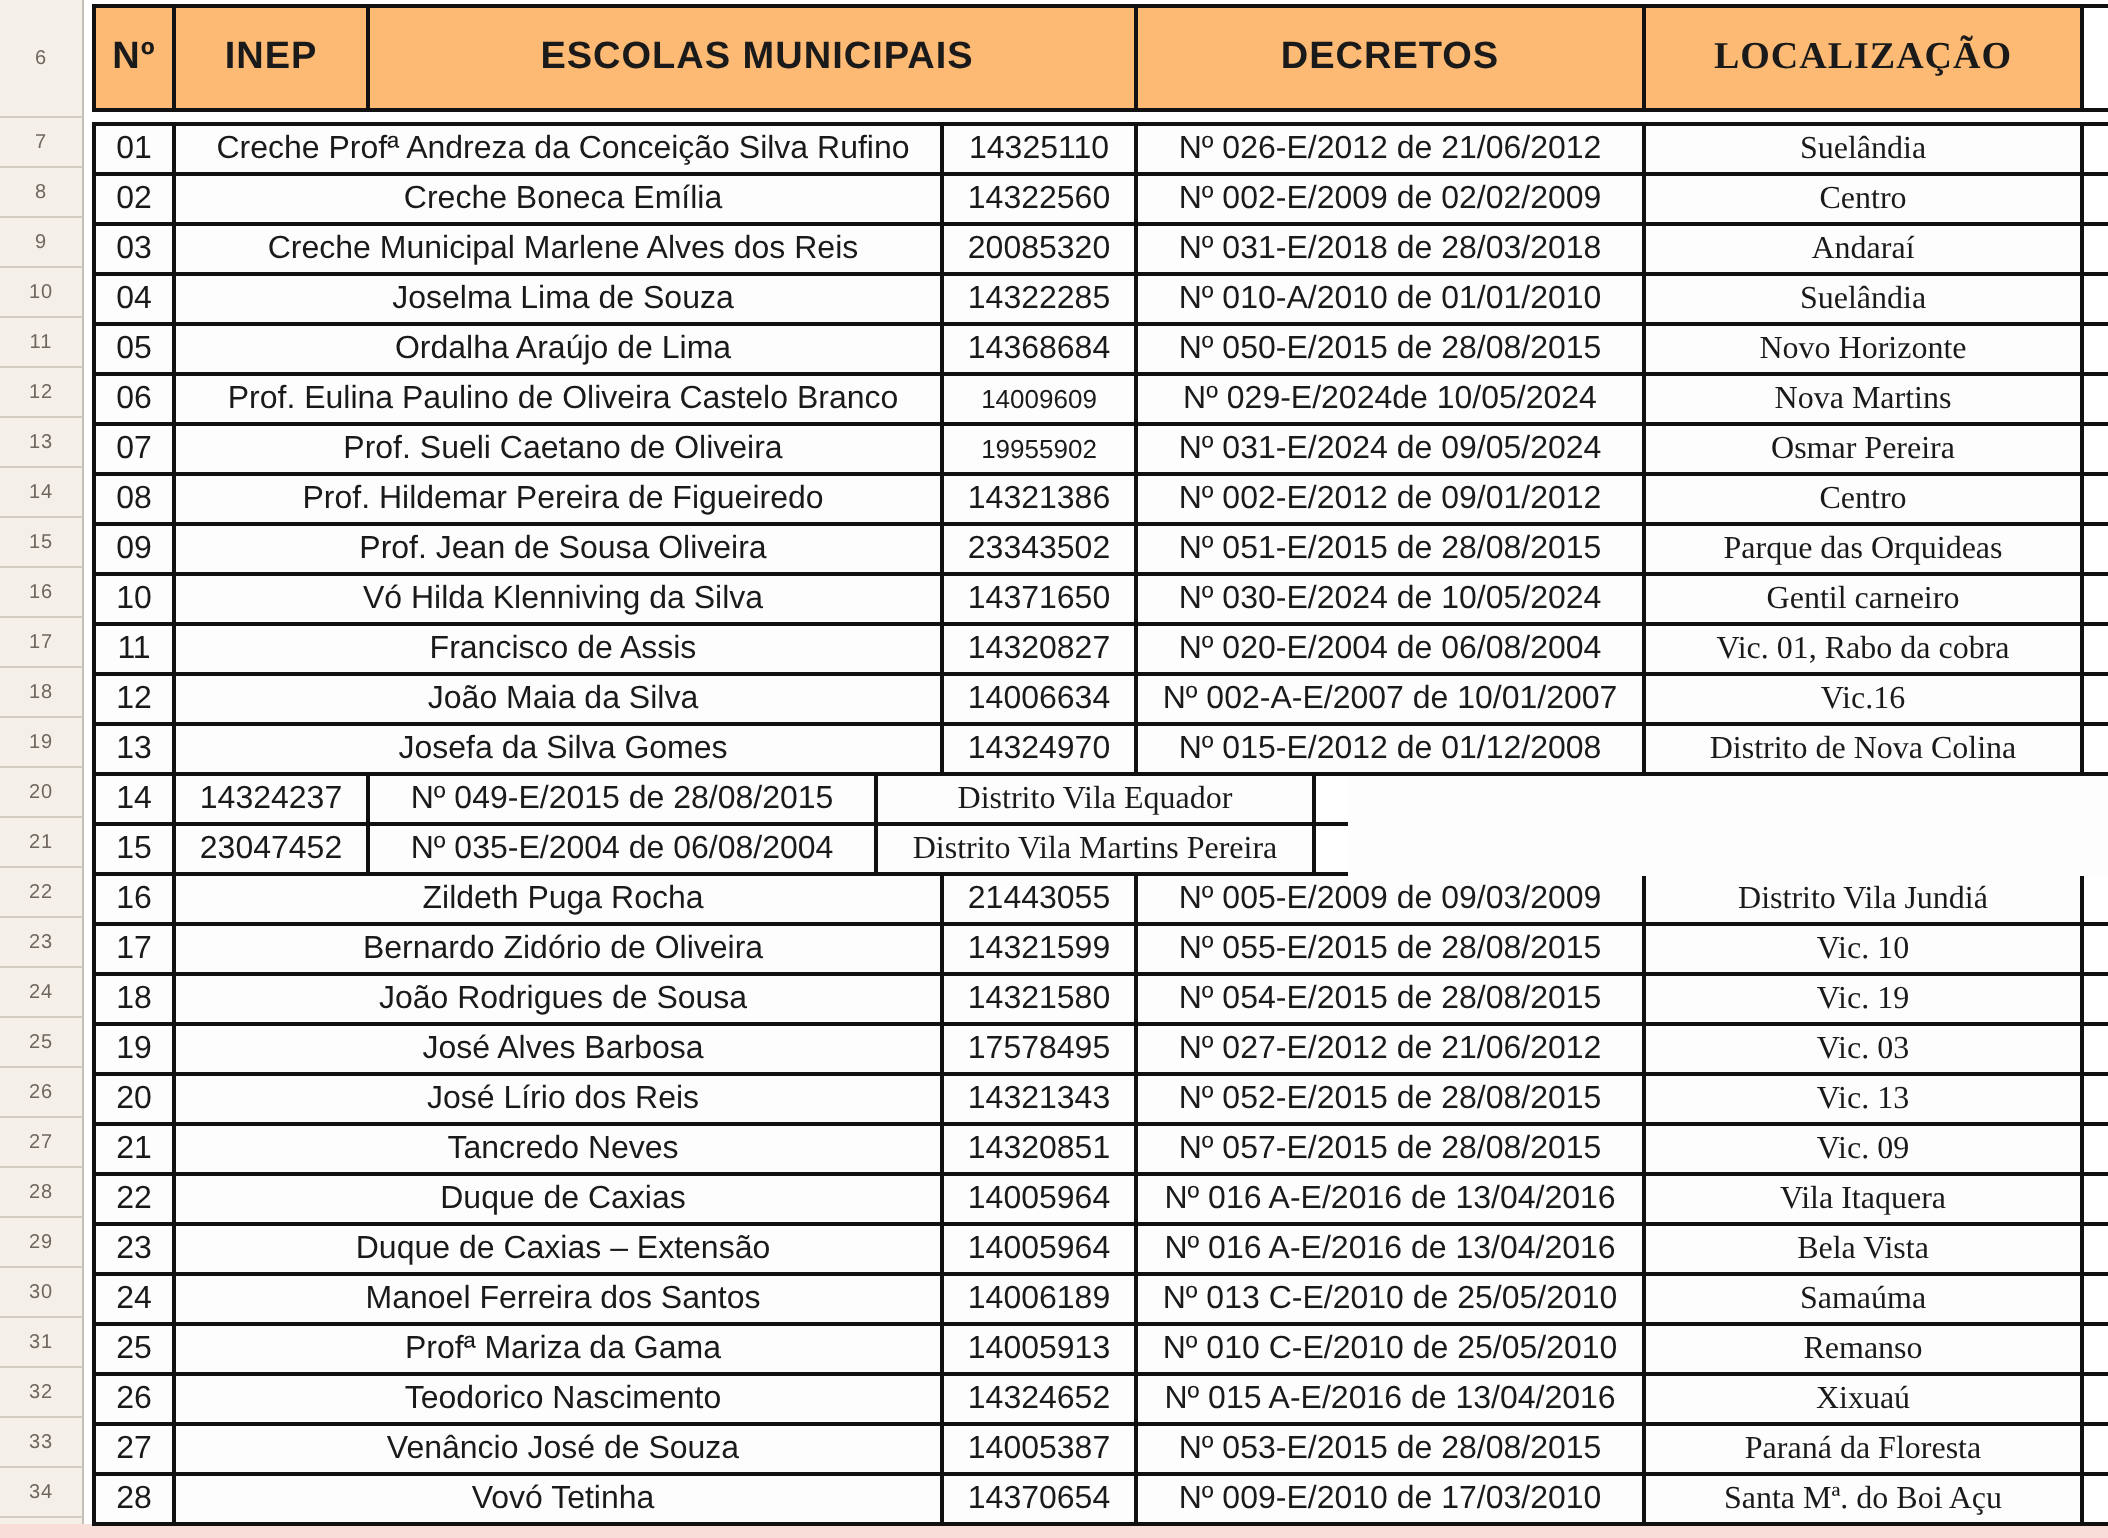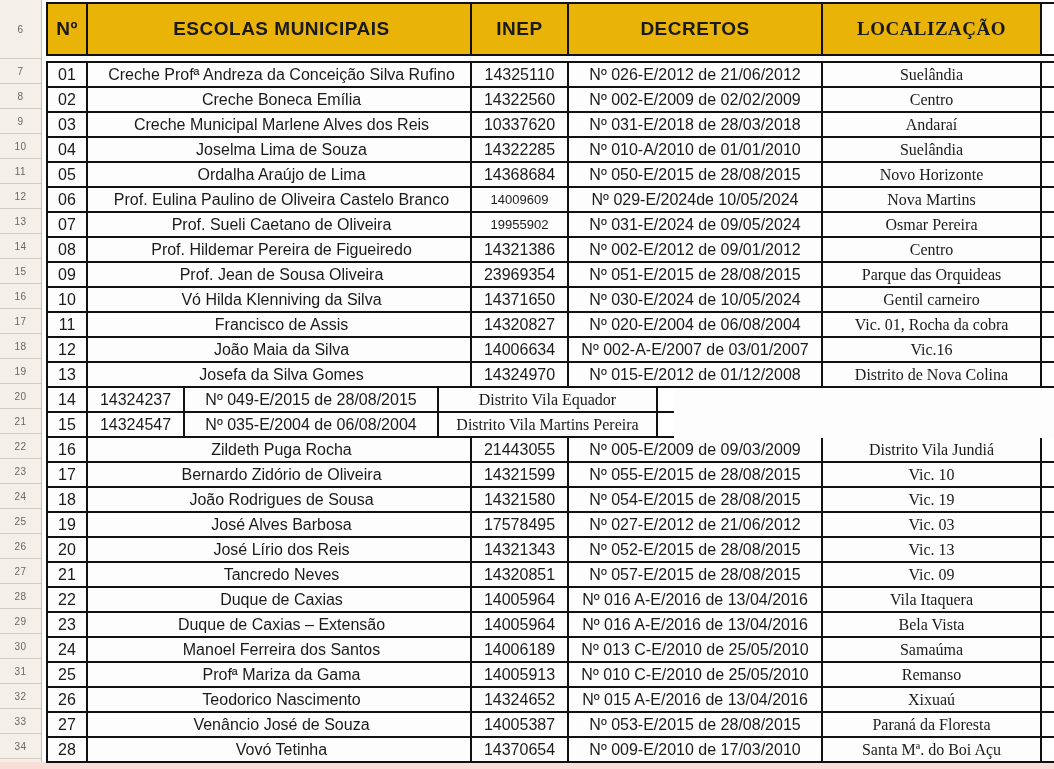--- a/index.html
+++ b/index.html
@@ -25,21 +25,21 @@
   }
   .g-cell.g-header{ height:59px; }
 
   
   .tablewrap{ position:absolute; left:46px; top:2px; width:1010px; z-index:3; }
   .hdr{ display:flex; height:54px; border-top:2px solid #111; border-left:2px solid #111; background:#fdfdfd; }
   .hdr .cell{
     display:flex; align-items:center; justify-content:center;
     font-weight:bold; font-size:19px; letter-spacing:0.5px;
     border-right:2px solid #111; border-bottom:2px solid #111;
-    background:#eab308; white-space:nowrap; overflow:hidden;
+    background:#fdba74; white-space:nowrap; overflow:hidden;
   }
   .gap{ height:5px; }
   .tbody{ border-top:2px solid #111; border-left:2px solid #111; }
   .row{ display:flex; height:25px; background:#fdfdfd; }
   .row .cell{
     display:flex; align-items:center; justify-content:center;
     font-size:16px; border-right:2px solid #111; border-bottom:2px solid #111;
     background:#fdfdfd; white-space:nowrap; overflow:hidden;
   }
   .c-num    { width:40px;  flex:0 0 40px; }
@@ -86,22 +86,22 @@
       <div class="g-cell">30</div>
       <div class="g-cell">31</div>
       <div class="g-cell">32</div>
       <div class="g-cell">33</div>
       <div class="g-cell">34</div>
     </div>
 
   <div class="tablewrap">
     <div class="hdr">
       <div class="cell c-num">Nº</div>
+      <div class="cell c-inep">INEP</div>
       <div class="cell c-school">ESCOLAS MUNICIPAIS</div>
-      <div class="cell c-inep">INEP</div>
       <div class="cell c-decree">DECRETOS</div>
       <div class="cell c-loc">LOCALIZAÇÃO</div>
       <div class="cell c-strip"></div>
     </div>
     <div class="gap"></div>
     <div class="tbody">
         <div class="row">
     <div class="cell c-num">01</div>
     <div class="cell c-school">Creche Profª Andreza da Conceição Silva Rufino</div>
     <div class="cell c-inep">14325110</div>
@@ -113,21 +113,21 @@
     <div class="cell c-num">02</div>
     <div class="cell c-school">Creche Boneca Emília</div>
     <div class="cell c-inep">14322560</div>
     <div class="cell c-decree">Nº 002-E/2009 de 02/02/2009</div>
     <div class="cell c-loc">Centro</div>
     <div class="cell c-strip"></div>
   </div>
         <div class="row">
     <div class="cell c-num">03</div>
     <div class="cell c-school">Creche Municipal Marlene Alves dos Reis</div>
-    <div class="cell c-inep">10337620</div>
+    <div class="cell c-inep">20085320</div>
     <div class="cell c-decree">Nº 031-E/2018 de 28/03/2018</div>
     <div class="cell c-loc">Andaraí</div>
     <div class="cell c-strip"></div>
   </div>
         <div class="row">
     <div class="cell c-num">04</div>
     <div class="cell c-school">Joselma Lima de Souza</div>
     <div class="cell c-inep">14322285</div>
     <div class="cell c-decree">Nº 010-A/2010 de 01/01/2010</div>
     <div class="cell c-loc">Suelândia</div>
@@ -161,67 +161,67 @@
     <div class="cell c-num">08</div>
     <div class="cell c-school">Prof. Hildemar Pereira de Figueiredo</div>
     <div class="cell c-inep">14321386</div>
     <div class="cell c-decree">Nº 002-E/2012 de 09/01/2012</div>
     <div class="cell c-loc">Centro</div>
     <div class="cell c-strip"></div>
   </div>
         <div class="row">
     <div class="cell c-num">09</div>
     <div class="cell c-school">Prof. Jean de Sousa Oliveira</div>
-    <div class="cell c-inep">23969354</div>
+    <div class="cell c-inep">23343502</div>
     <div class="cell c-decree">Nº 051-E/2015 de 28/08/2015</div>
     <div class="cell c-loc">Parque das Orquideas</div>
     <div class="cell c-strip"></div>
   </div>
         <div class="row">
     <div class="cell c-num">10</div>
     <div class="cell c-school">Vó Hilda Klenniving da Silva</div>
     <div class="cell c-inep">14371650</div>
     <div class="cell c-decree">Nº 030-E/2024 de 10/05/2024</div>
     <div class="cell c-loc">Gentil carneiro</div>
     <div class="cell c-strip"></div>
   </div>
         <div class="row">
     <div class="cell c-num">11</div>
     <div class="cell c-school">Francisco de Assis</div>
     <div class="cell c-inep">14320827</div>
     <div class="cell c-decree">Nº 020-E/2004 de 06/08/2004</div>
-    <div class="cell c-loc">Vic. 01, Rocha da cobra</div>
+    <div class="cell c-loc">Vic. 01, Rabo da cobra</div>
     <div class="cell c-strip"></div>
   </div>
         <div class="row">
     <div class="cell c-num">12</div>
     <div class="cell c-school">João Maia da Silva</div>
     <div class="cell c-inep">14006634</div>
-    <div class="cell c-decree">Nº 002-A-E/2007 de 03/01/2007</div>
+    <div class="cell c-decree">Nº 002-A-E/2007 de 10/01/2007</div>
     <div class="cell c-loc">Vic.16</div>
     <div class="cell c-strip"></div>
   </div>
         <div class="row">
     <div class="cell c-num">13</div>
     <div class="cell c-school">Josefa da Silva Gomes</div>
     <div class="cell c-inep">14324970</div>
     <div class="cell c-decree">Nº 015-E/2012 de 01/12/2008</div>
     <div class="cell c-loc">Distrito de Nova Colina</div>
     <div class="cell c-strip"></div>
   </div>
         <div class="row">
     <div class="cell c-num">14</div>
     <div class="cell c-inep">14324237</div>
     <div class="cell c-decree">Nº 049-E/2015 de 28/08/2015</div>
     <div class="cell c-loc">Distrito Vila Equador</div>
     <div class="cell c-strip"></div>
   </div>
         <div class="row">
     <div class="cell c-num">15</div>
-    <div class="cell c-inep">14324547</div>
+    <div class="cell c-inep">23047452</div>
     <div class="cell c-decree">Nº 035-E/2004 de 06/08/2004</div>
     <div class="cell c-loc">Distrito Vila Martins Pereira</div>
     <div class="cell c-strip"></div>
   </div>
         <div class="row">
     <div class="cell c-num">16</div>
     <div class="cell c-school">Zildeth Puga Rocha</div>
     <div class="cell c-inep">21443055</div>
     <div class="cell c-decree">Nº 005-E/2009 de 09/03/2009</div>
     <div class="cell c-loc">Distrito Vila Jundiá</div>

